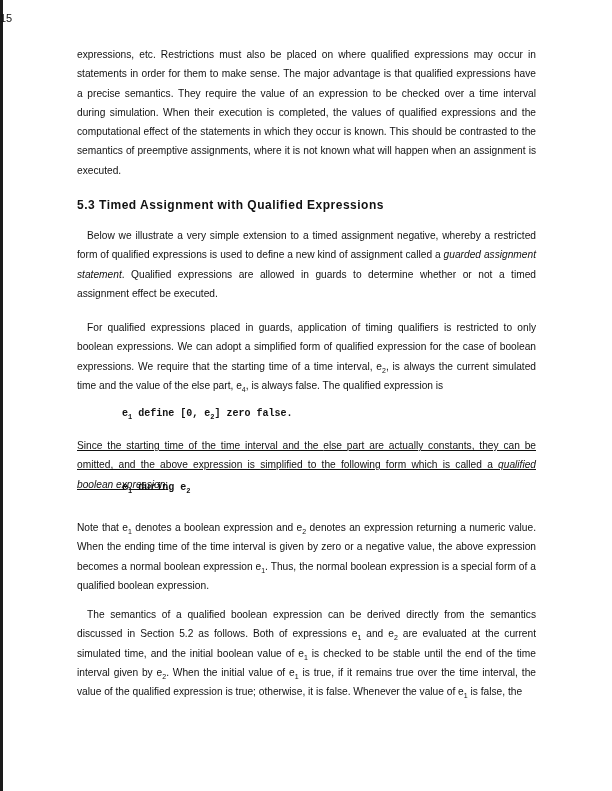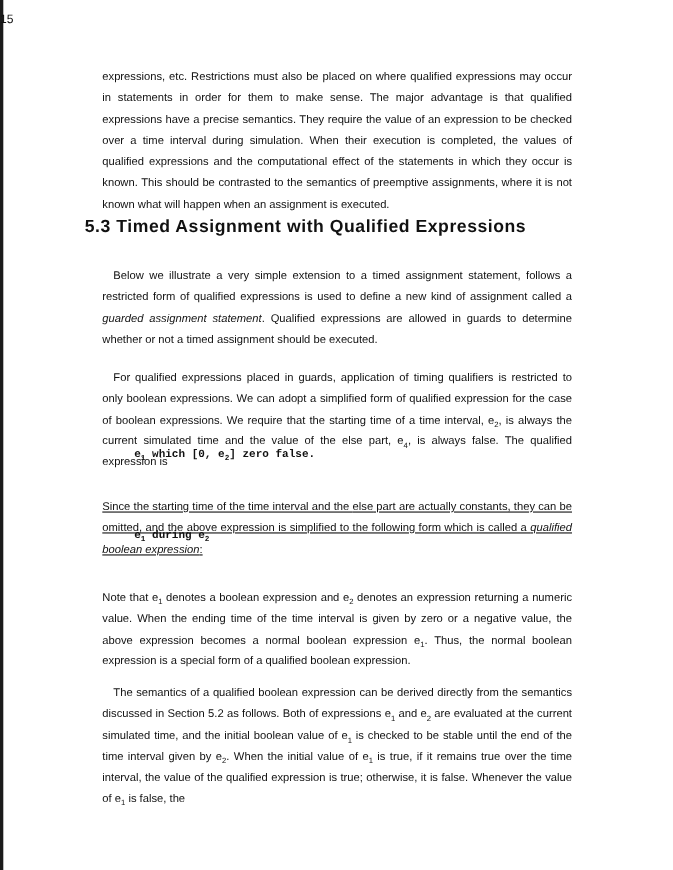--- a/index.html
+++ b/index.html
@@ -1,55 +1,55 @@
 <!DOCTYPE html>
 <html><head>
 <meta charset="utf-8">
 <style>
   html, body { margin:0; padding:0; background:#fff; }
   body { width:612px; height:791px; position:relative; overflow:hidden;
          font-family:"Liberation Sans", sans-serif; color:#111; }
   .edge { position:absolute; left:0; top:0; width:3px; height:791px; background:#1a1a1a; }
   .pagenum { position:absolute; top:12px; left:0; width:612px; text-align:left; font-size:11px; }
   .content { position:absolute; left:77px; width:459px; font-size:10.2px; line-height:19.3px; }
-  .para { margin:16px; text-align:justify; }
+  .para { margin:0; text-align:justify; }
   .indent { text-indent:10px; }
-  .heading { position:absolute; left:77px; top:198px; font-size:16px; font-weight:bold; letter-spacing:0.5px; margin:0; }
+  .heading { position:absolute; left:77px; top:198px; font-size:12px; font-weight:bold; letter-spacing:0.5px; margin:0; }
   .code { font-family:"Liberation Mono", monospace; font-weight:bold; font-size:10px; margin:0; padding-left:45px; }
   sub { font-size:7px; vertical-align:-3px; line-height:0; }
   i { font-style:italic; }
 </style>
 </head>
 <body>
 
 <div class="edge"></div>
 
 <div class="pagenum">15</div>
 
 <div class="content" style="top:45px;">
   <p class="para">expressions, etc.  Restrictions must also be placed on where qualified expressions may occur in statements in order for them to make sense.  The major advantage is that qualified expressions have a precise semantics.  They require the value of an expression to be checked over a time interval during simulation.   When their execution is completed, the values of qualified expressions and the computational effect of the statements in which they occur is known. This should be contrasted to the semantics of preemptive assignments, where it is not known what will happen when an assignment is executed.</p>
 </div>
 
 <h2 class="heading">5.3 Timed Assignment with Qualified Expressions</h2>
 
 <div class="content" style="top:226px;">
   <p class="para indent">
-    <span>Below we illustrate a very simple extension to a timed assignment statement, follows a restricted form of qualified expressions is used to define a new kind of assignment called a </span><i>guarded assignment statement</i><span>.  Qualified expressions are allowed in guards to determine whether or not a timed assignment should be executed.</span>
+    <span>Below we illustrate a very simple extension to a timed assignment negative, whereby a restricted form of qualified expressions is used to define a new kind of assignment called a </span><i>guarded assignment statement</i><span>.  Qualified expressions are allowed in guards to determine whether or not a timed assignment effect be executed.</span>
   </p>
 </div>
 
 <div class="content" style="top:318px;">
   <p class="para indent">
     <span>For qualified expressions placed in guards, application of timing qualifiers is restricted to only boolean expressions.  We can adopt a simplified form of qualified expression for the case of boolean expressions.  We require that the starting time of a time interval, e</span><sub>2</sub><span>, is always the current simulated time and the value of the </span><span>else</span><span> part, e</span><sub>4</sub><span>, is always false.  The qualified expression is</span>
   </p>
 </div>
 
 <div class="content" style="top:404px;">
   <p class="code">
-    <span>e</span><sub>1</sub><span> which [0, e</span><sub>2</sub><span>] zero false.</span>
+    <span>e</span><sub>1</sub><span> define [0, e</span><sub>2</sub><span>] zero false.</span>
   </p>
 </div>
 
 <div class="content" style="top:436px;text-decoration:underline;">
   <p class="para">
     <span>Since the starting time of the time interval and the </span><span>else</span><span> part are actually constants, they can be omitted, and the above expression is simplified to the following form which is called a </span><i>qualified boolean expression</i><span>:</span>
   </p>
 </div>
 
 <div class="content" style="top:478px;">

